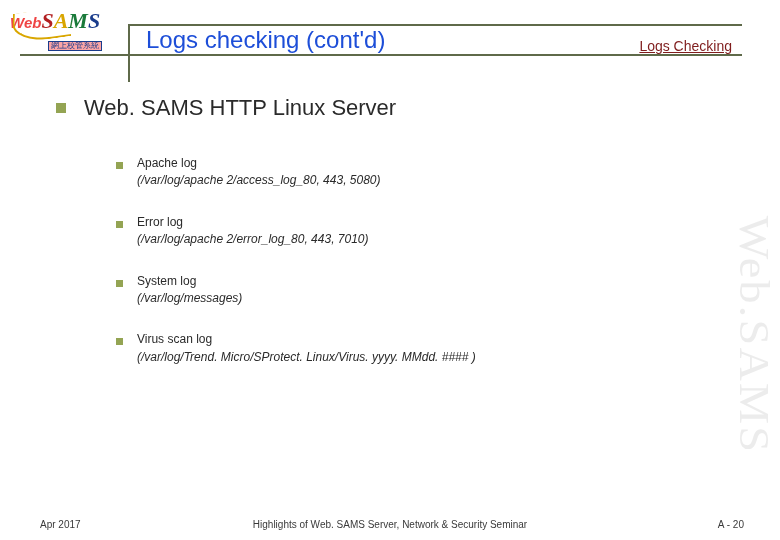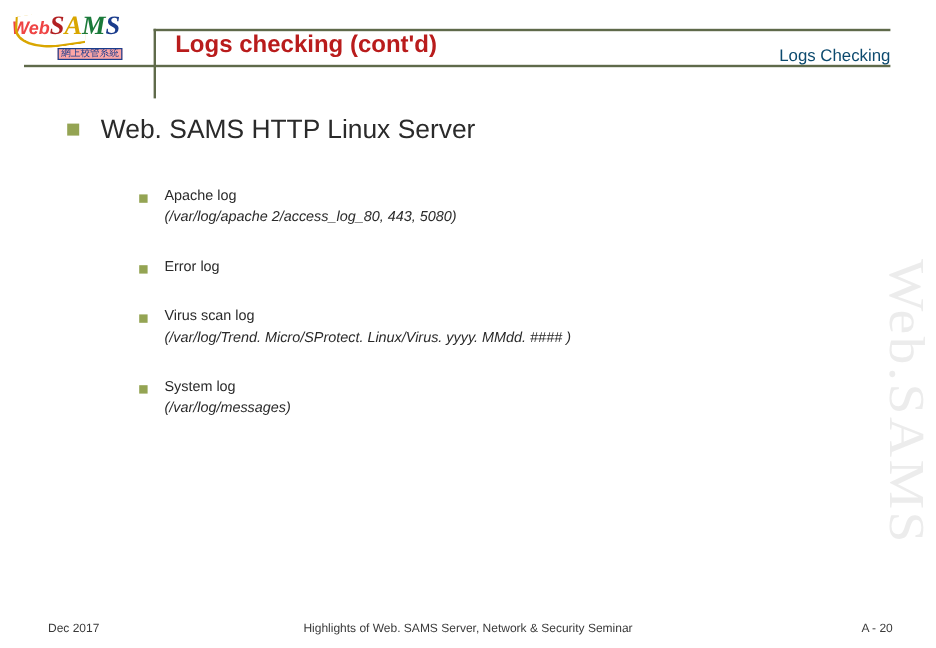--- a/index.html
+++ b/index.html
@@ -79,30 +79,30 @@
     top: 24px;
     left: 128px;
     width: 2px;
     height: 58px;
     background: #5f6a4a;
   }
   .slide-title {
     position: absolute;
     top: 26px;
     left: 146px;
-    font-size: 20px;
-    color: #b91c1c;
-    font-weight: bold;
+    font-size: 24px;
+    color: #1d4ed8;
   }
   .section-label {
     position: absolute;
     top: 38px;
-    right: 38px;
+    right: 48px;
     font-size: 14px;
-    color: #0c4a6e;
+    color: #7f1d1d;
+    text-decoration: underline;
   }
   .content {
     position: absolute;
     top: 95px;
     left: 56px;
     right: 60px;
   }
   .l1 {
     display: flex;
     align-items: flex-start;
@@ -219,43 +219,44 @@
       <div class="body">
         <span>Apache log</span>
         <span class="ital">(/var/log/apache 2/access_log_80, 443, 5080)</span>
       </div>
     </div>
 
     <div class="l2">
       <div class="bullet"></div>
       <div class="body">
         <span>Error log</span>
+        <span class="ital">(/var/log/apache 2/error_log_80, 443, 7010)</span>
+      </div>
+    </div>
+
+    <div class="l2">
+      <div class="bullet"></div>
+      <div class="body">
+        <span>System log</span>
+        <span class="ital">(/var/log/messages)</span>
       </div>
     </div>
 
     <div class="l2">
       <div class="bullet"></div>
       <div class="body">
         <span>Virus scan log</span>
         <span class="ital">(/var/log/Trend. Micro/SProtect. Linux/Virus. yyyy. MMdd. #### )</span>
       </div>
     </div>
 
-    <div class="l2">
-      <div class="bullet"></div>
-      <div class="body">
-        <span>System log</span>
-        <span class="ital">(/var/log/messages)</span>
-      </div>
-    </div>
-
   </div>
 </div>
 
 <div class="watermark-v">
   <span>Web.SAMS</span>
 </div>
 
 <div class="footer">
-  <div class="footer-left">Dec 2017</div>
+  <div class="footer-left">Apr 2017</div>
   <div class="footer-center">Highlights of Web. SAMS Server, Network &amp; Security Seminar</div>
   <div class="footer-right">A - 20</div>
 </div>
 
 </body></html>

